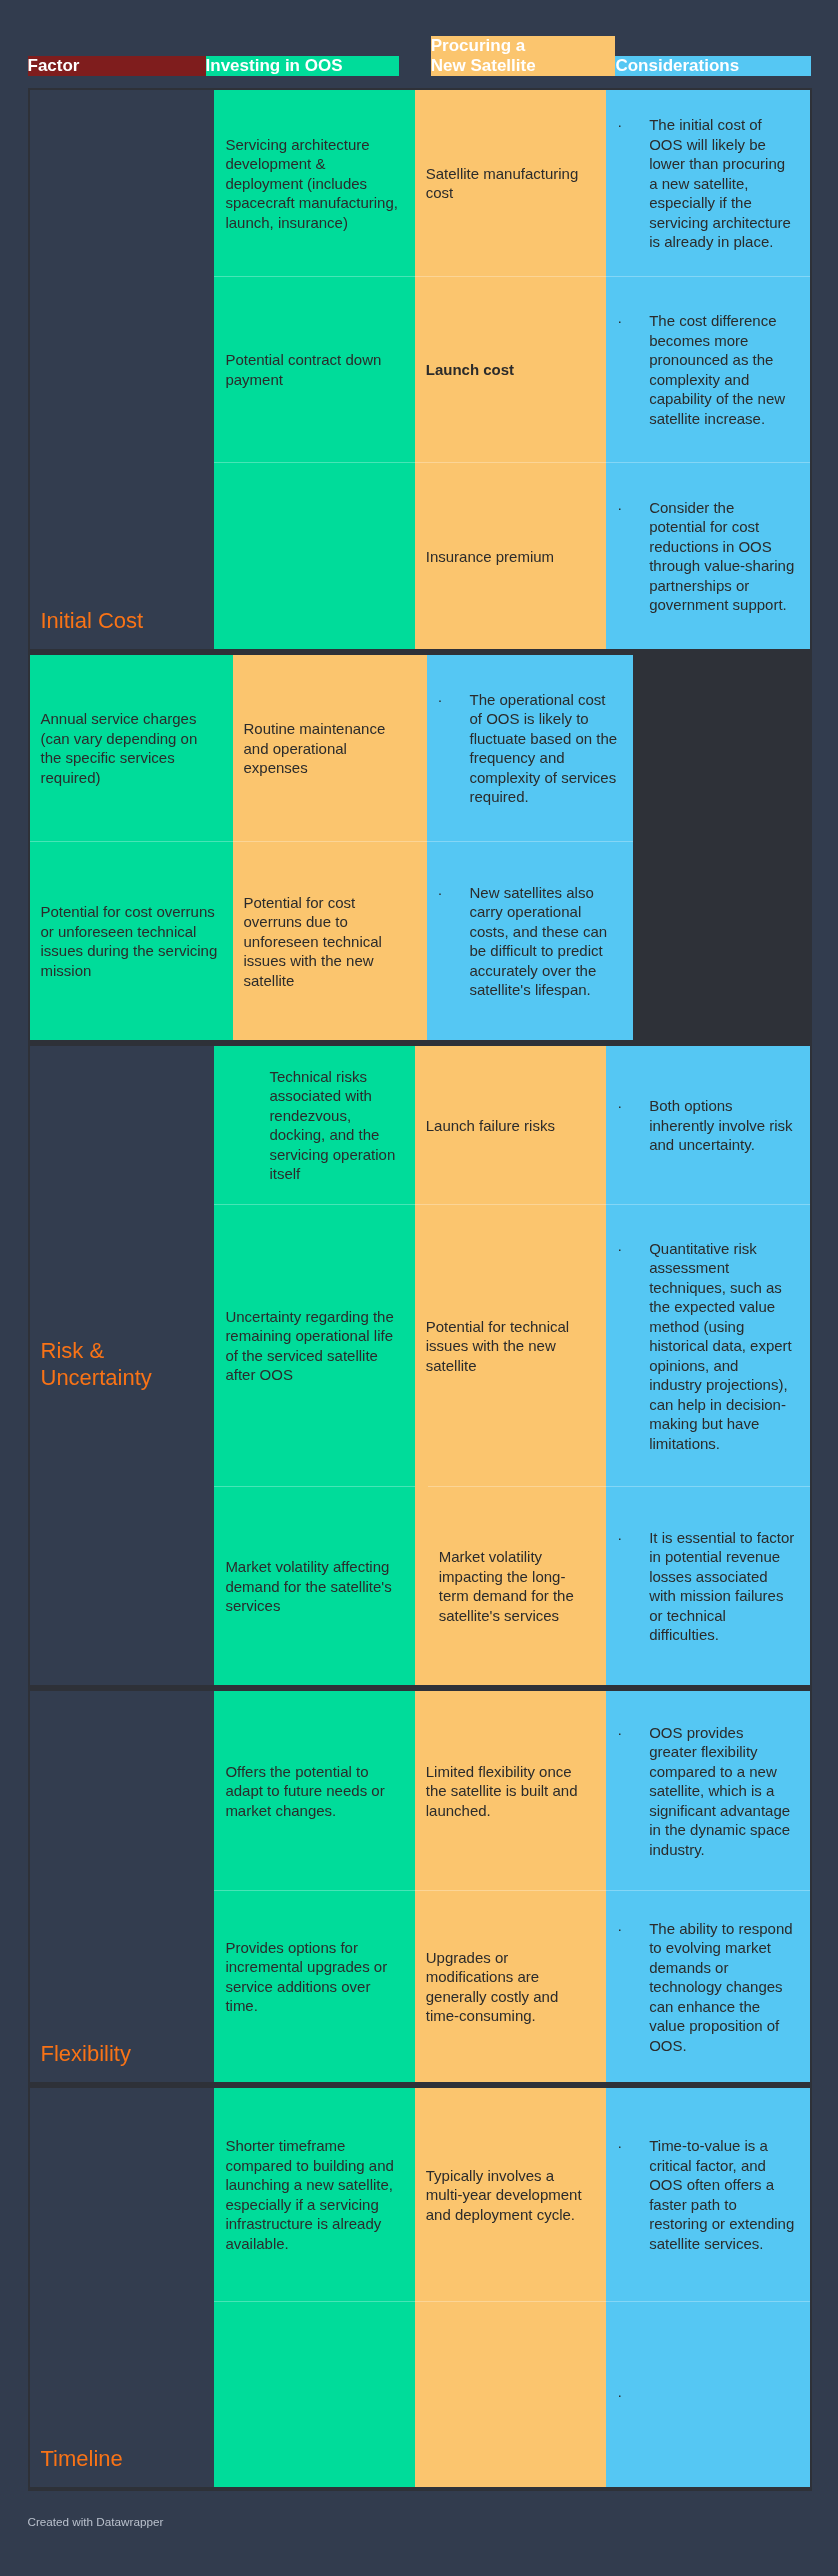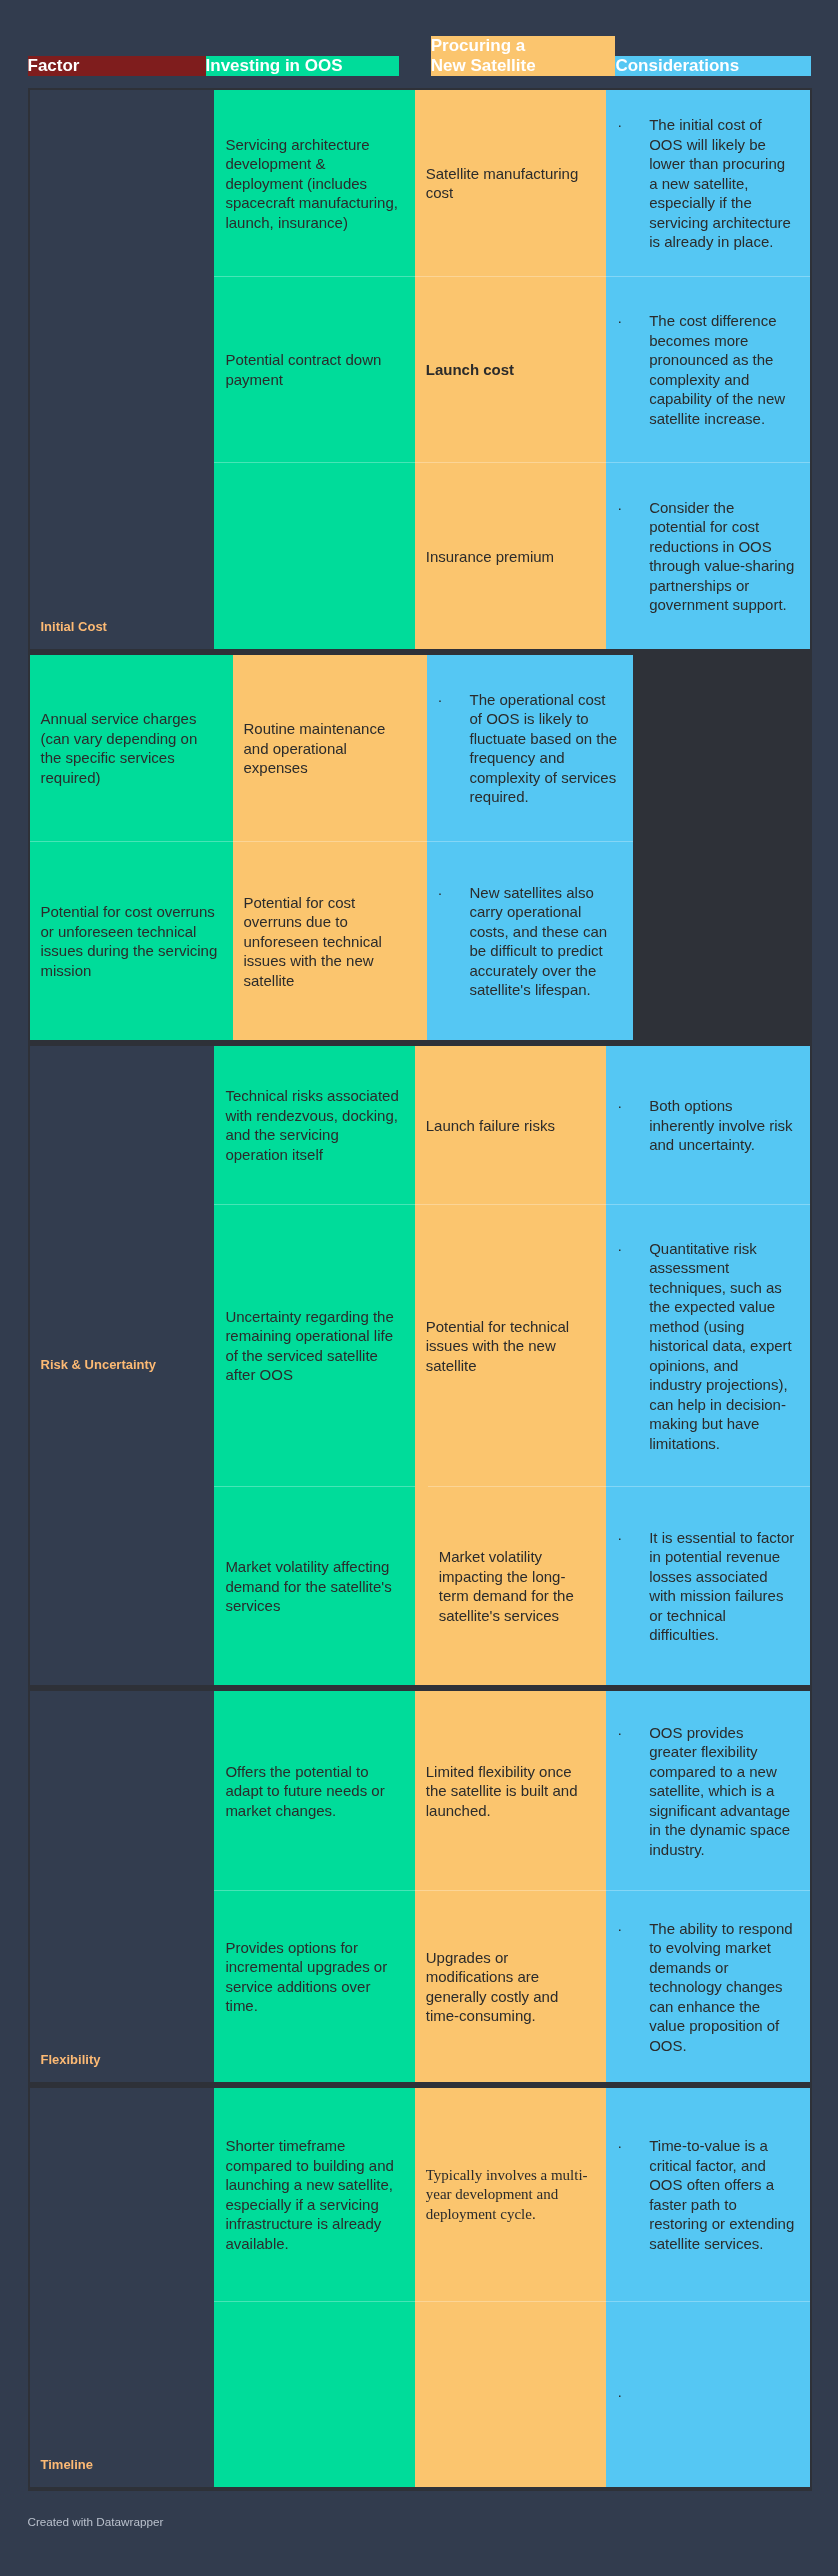--- a/index.html
+++ b/index.html
@@ -52,23 +52,23 @@
     border-bottom: 6.2px solid #2e3138;
   }
   .group:last-child { border-bottom: 0; }
 
   .c-factor   { width: 187px; background: #7f1d1d; }
   .c-oos      { width: 203px; background: #00dc9a; }
   .c-new      { width: 194px; background: #fbc56e; }
   .c-consider { width: 206px; background: #55c7f3; }
 
   .factor-label {
-    color: #fdba74;
-    font-weight: bold;
-    font-size: 13px;
+    color: #f97316;
+    font-weight: normal;
+    font-size: 22px;
     line-height: 1.2;
   }
 
   
   .factor-block {
     width: 187px;
     background: #333d4f;
     display: flex;
     align-items: flex-end;
     padding: 12.4px 13.7px 15px 11px;
@@ -204,21 +204,21 @@
             </div>
           </div>
         </div>
       </div>
       <div class="group">
         <div class="group-inner">
           <div class="factor-block mid">
             <div class="factor-label">Risk &amp; Uncertainty</div>
           </div>
           <div class="col-stack stack-oos">
-            <div class="sub" style="height: 158px;">
+            <div class="sub" style="height: 158px; margin-left: 44px;">
               <span>Technical risks associated with rendezvous, docking, and the servicing operation itself</span>
             </div>
             <div class="sub" style="height: 282px;">
               <span>Uncertainty regarding the remaining operational life of the serviced satellite after OOS</span>
             </div>
             <div class="sub" style="height: 199px;">
               <span>Market volatility affecting demand for the satellite's services</span>
             </div>
           </div>
           <div class="col-stack stack-new">
@@ -296,21 +296,21 @@
           <div class="factor-block">
             <div class="factor-label">Timeline</div>
           </div>
           <div class="col-stack stack-oos">
             <div class="sub" style="height: 213px;">
               <span>Shorter timeframe compared to building and launching a new satellite, especially if a servicing infrastructure is already available.</span>
             </div>
             <div class="sub" style="height: 186px;"></div>
           </div>
           <div class="col-stack stack-new">
-            <div class="sub" style="height: 213px; font-family: Liberation Serif, serif;">
+            <div class="sub" style="height: 213px;">
               <span>Typically involves a multi-year development and deployment cycle.</span>
             </div>
             <div class="sub" style="height: 186px;"></div>
           </div>
           <div class="col-stack stack-consider">
             <div class="sub" style="height: 213px;">
               <div class="bullet-line">
                 <span class="bullet-dot">·</span>
                 <span>Time-to-value is a critical factor, and OOS often offers a faster path to restoring or extending satellite services.</span>
               </div>

